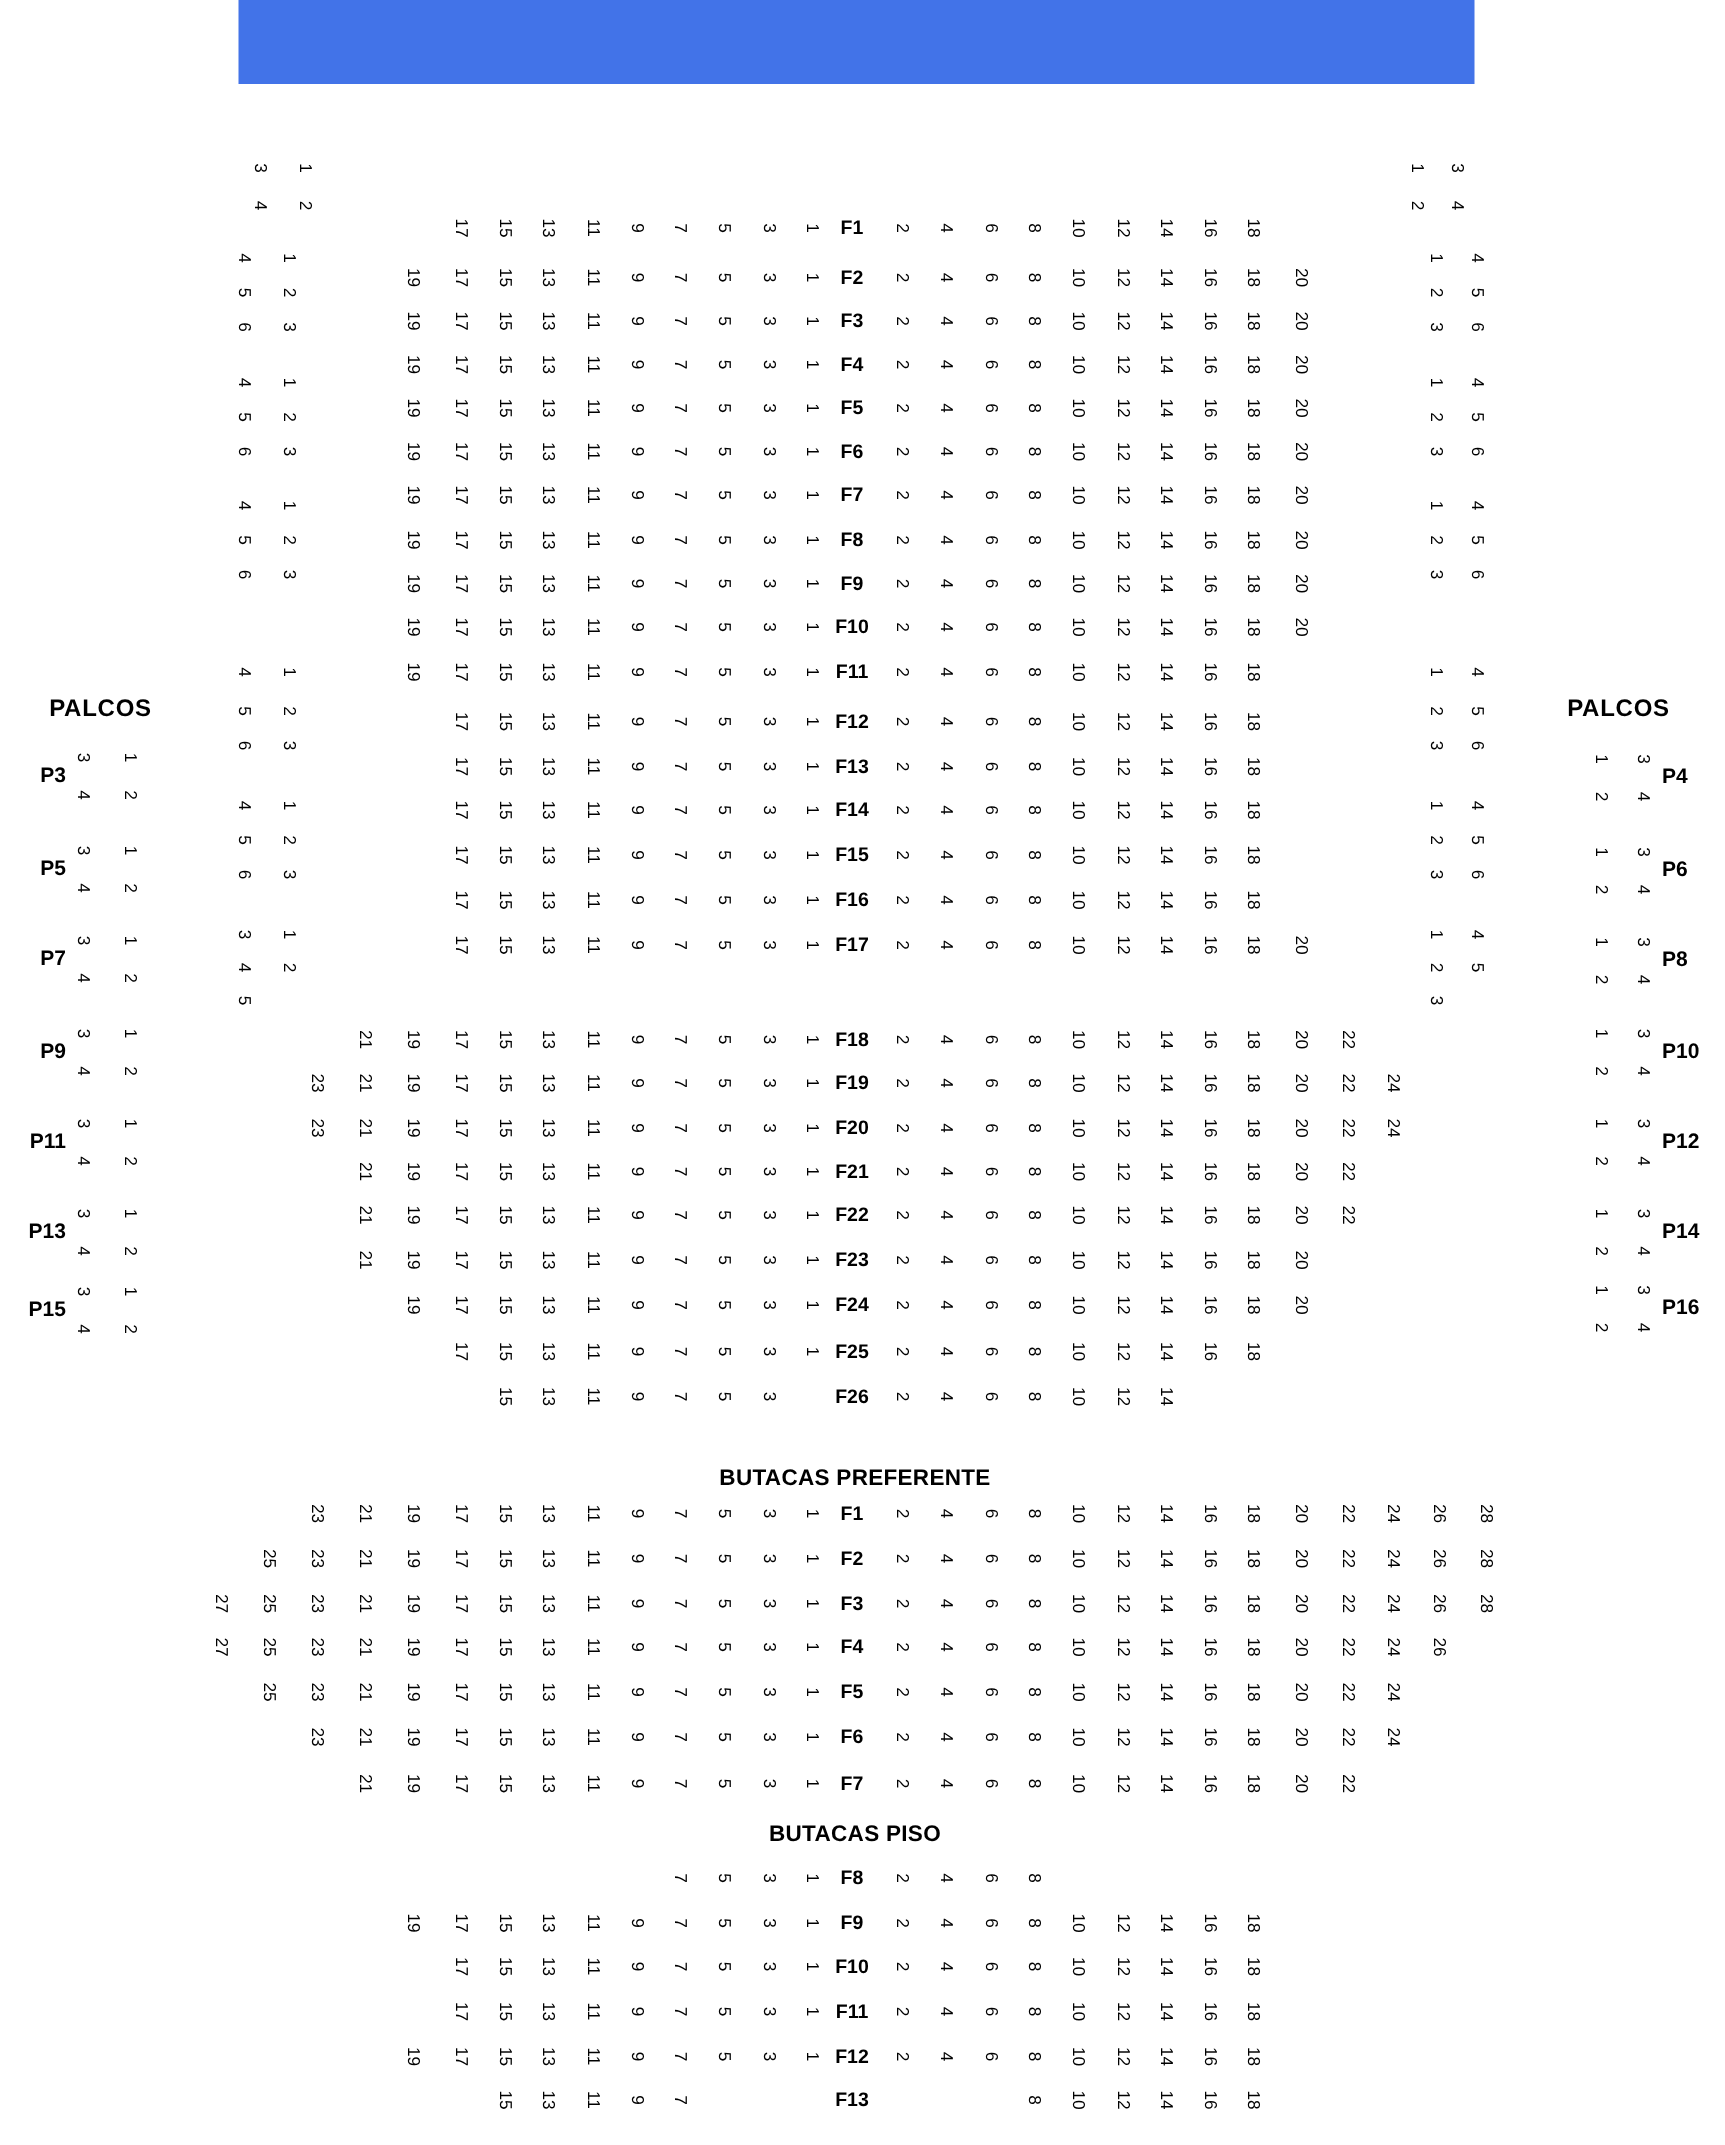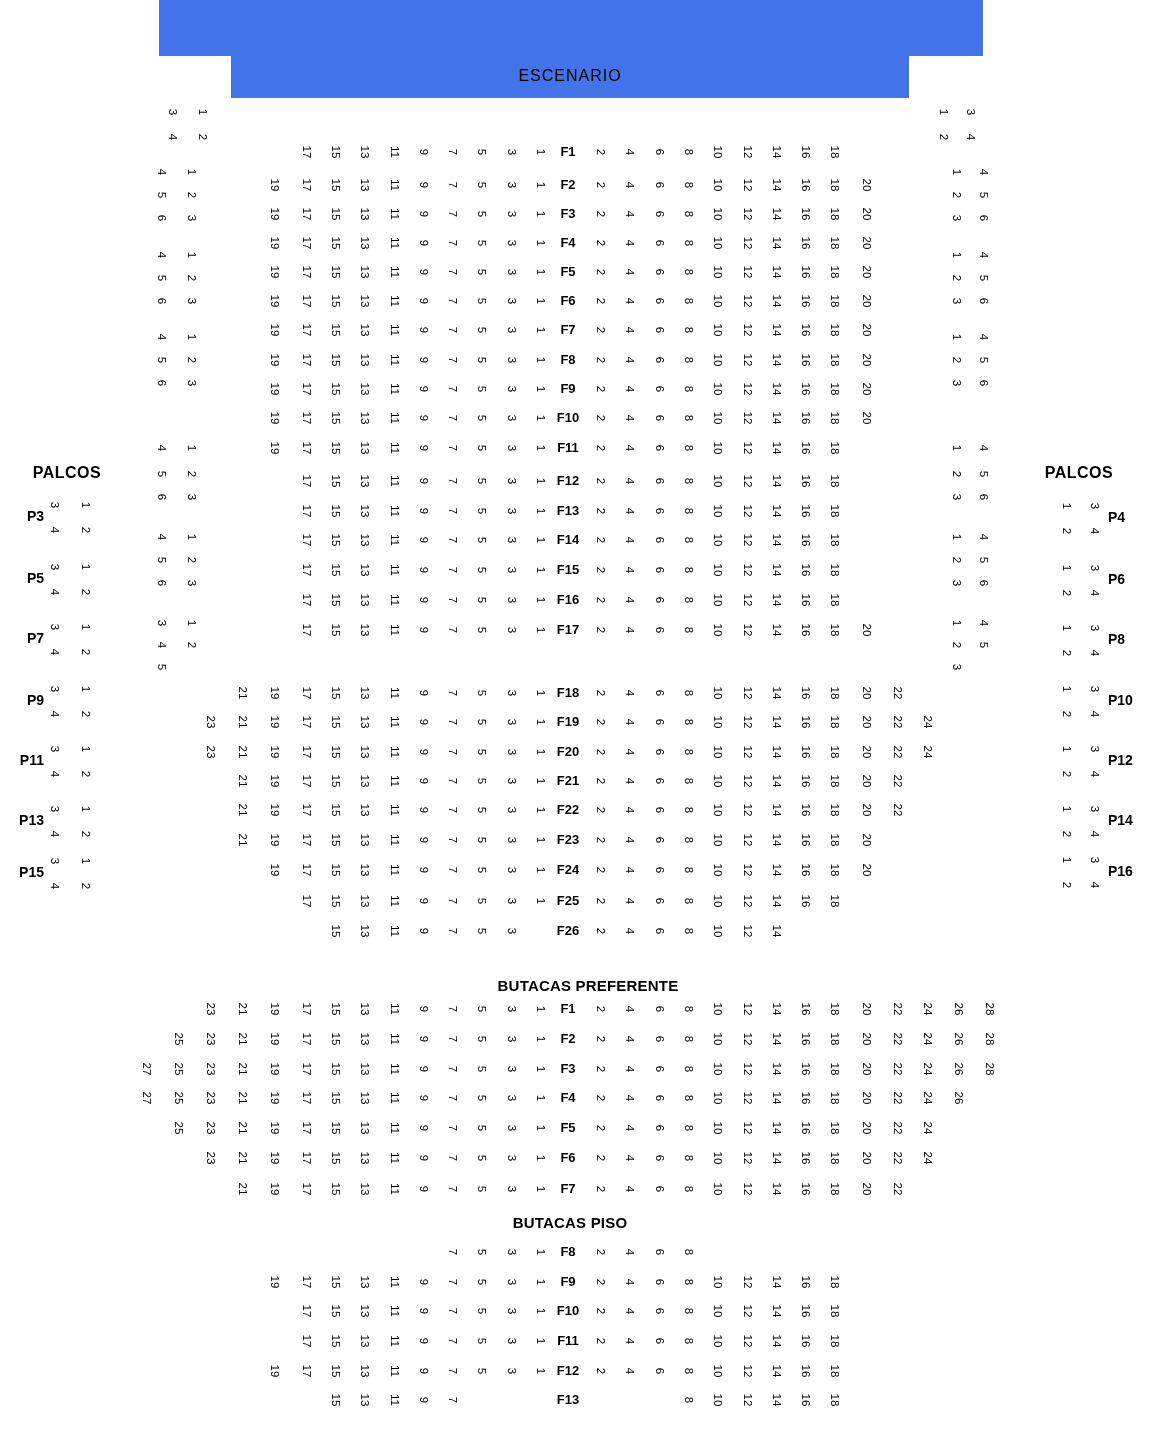--- a/index.html
+++ b/index.html
@@ -22,23 +22,20 @@
   .palco-label{position:absolute;width:44px;height:16px;margin-top:-8px;font-weight:bold;
                font-size:14px;line-height:16px;}
   .palco-label.align-right{text-align:right;}
   .palco-label.align-left{text-align:left;}
 </style>
 </head>
 <body>
 
 <div id="canvas">
   <div class="stage-back" style="background: rgb(66, 115, 232);"></div>
-  <div class="stage-front" style="background: rgb(66, 115, 232);">
-    <span class="stage-label">ESCENARIO</span>
-  </div>
   <div id="seat-root">
       <div>
         <span class="row-label" style="left: 568px; top: 152px;">F1</span>
         <span class="seat" style="left: 294px; top: 140px;">17</span>
         <span class="seat" style="left: 323px; top: 140px;">15</span>
         <span class="seat" style="left: 352px; top: 140px;">13</span>
         <span class="seat" style="left: 382px; top: 140px;">11</span>
         <span class="seat" style="left: 411px; top: 140px;">9</span>
         <span class="seat" style="left: 440px; top: 140px;">7</span>
         <span class="seat" style="left: 469px; top: 140px;">5</span>
@@ -568,21 +565,21 @@
         <span class="seat" style="left: 499px; top: 919px;">3</span>
         <span class="seat" style="left: 588px; top: 919px;">2</span>
         <span class="seat" style="left: 617px; top: 919px;">4</span>
         <span class="seat" style="left: 647px; top: 919px;">6</span>
         <span class="seat" style="left: 676px; top: 919px;">8</span>
         <span class="seat" style="left: 705px; top: 919px;">10</span>
         <span class="seat" style="left: 735px; top: 919px;">12</span>
         <span class="seat" style="left: 764px; top: 919px;">14</span>
       </div>
       <div>
-        <span class="sec-header" style="left: 588px; top: 986px;">BUTACAS PREFERENTE</span>
+        <span class="sec-header" style="left: 570px; top: 986px;">BUTACAS PREFERENTE</span>
         <span class="row-label" style="left: 568px; top: 1009px;">F1</span>
         <span class="seat" style="left: 198px; top: 997px;">23</span>
         <span class="seat" style="left: 230px; top: 997px;">21</span>
         <span class="seat" style="left: 262px; top: 997px;">19</span>
         <span class="seat" style="left: 294px; top: 997px;">17</span>
         <span class="seat" style="left: 323px; top: 997px;">15</span>
         <span class="seat" style="left: 352px; top: 997px;">13</span>
         <span class="seat" style="left: 382px; top: 997px;">11</span>
         <span class="seat" style="left: 411px; top: 997px;">9</span>
         <span class="seat" style="left: 440px; top: 997px;">7</span>

